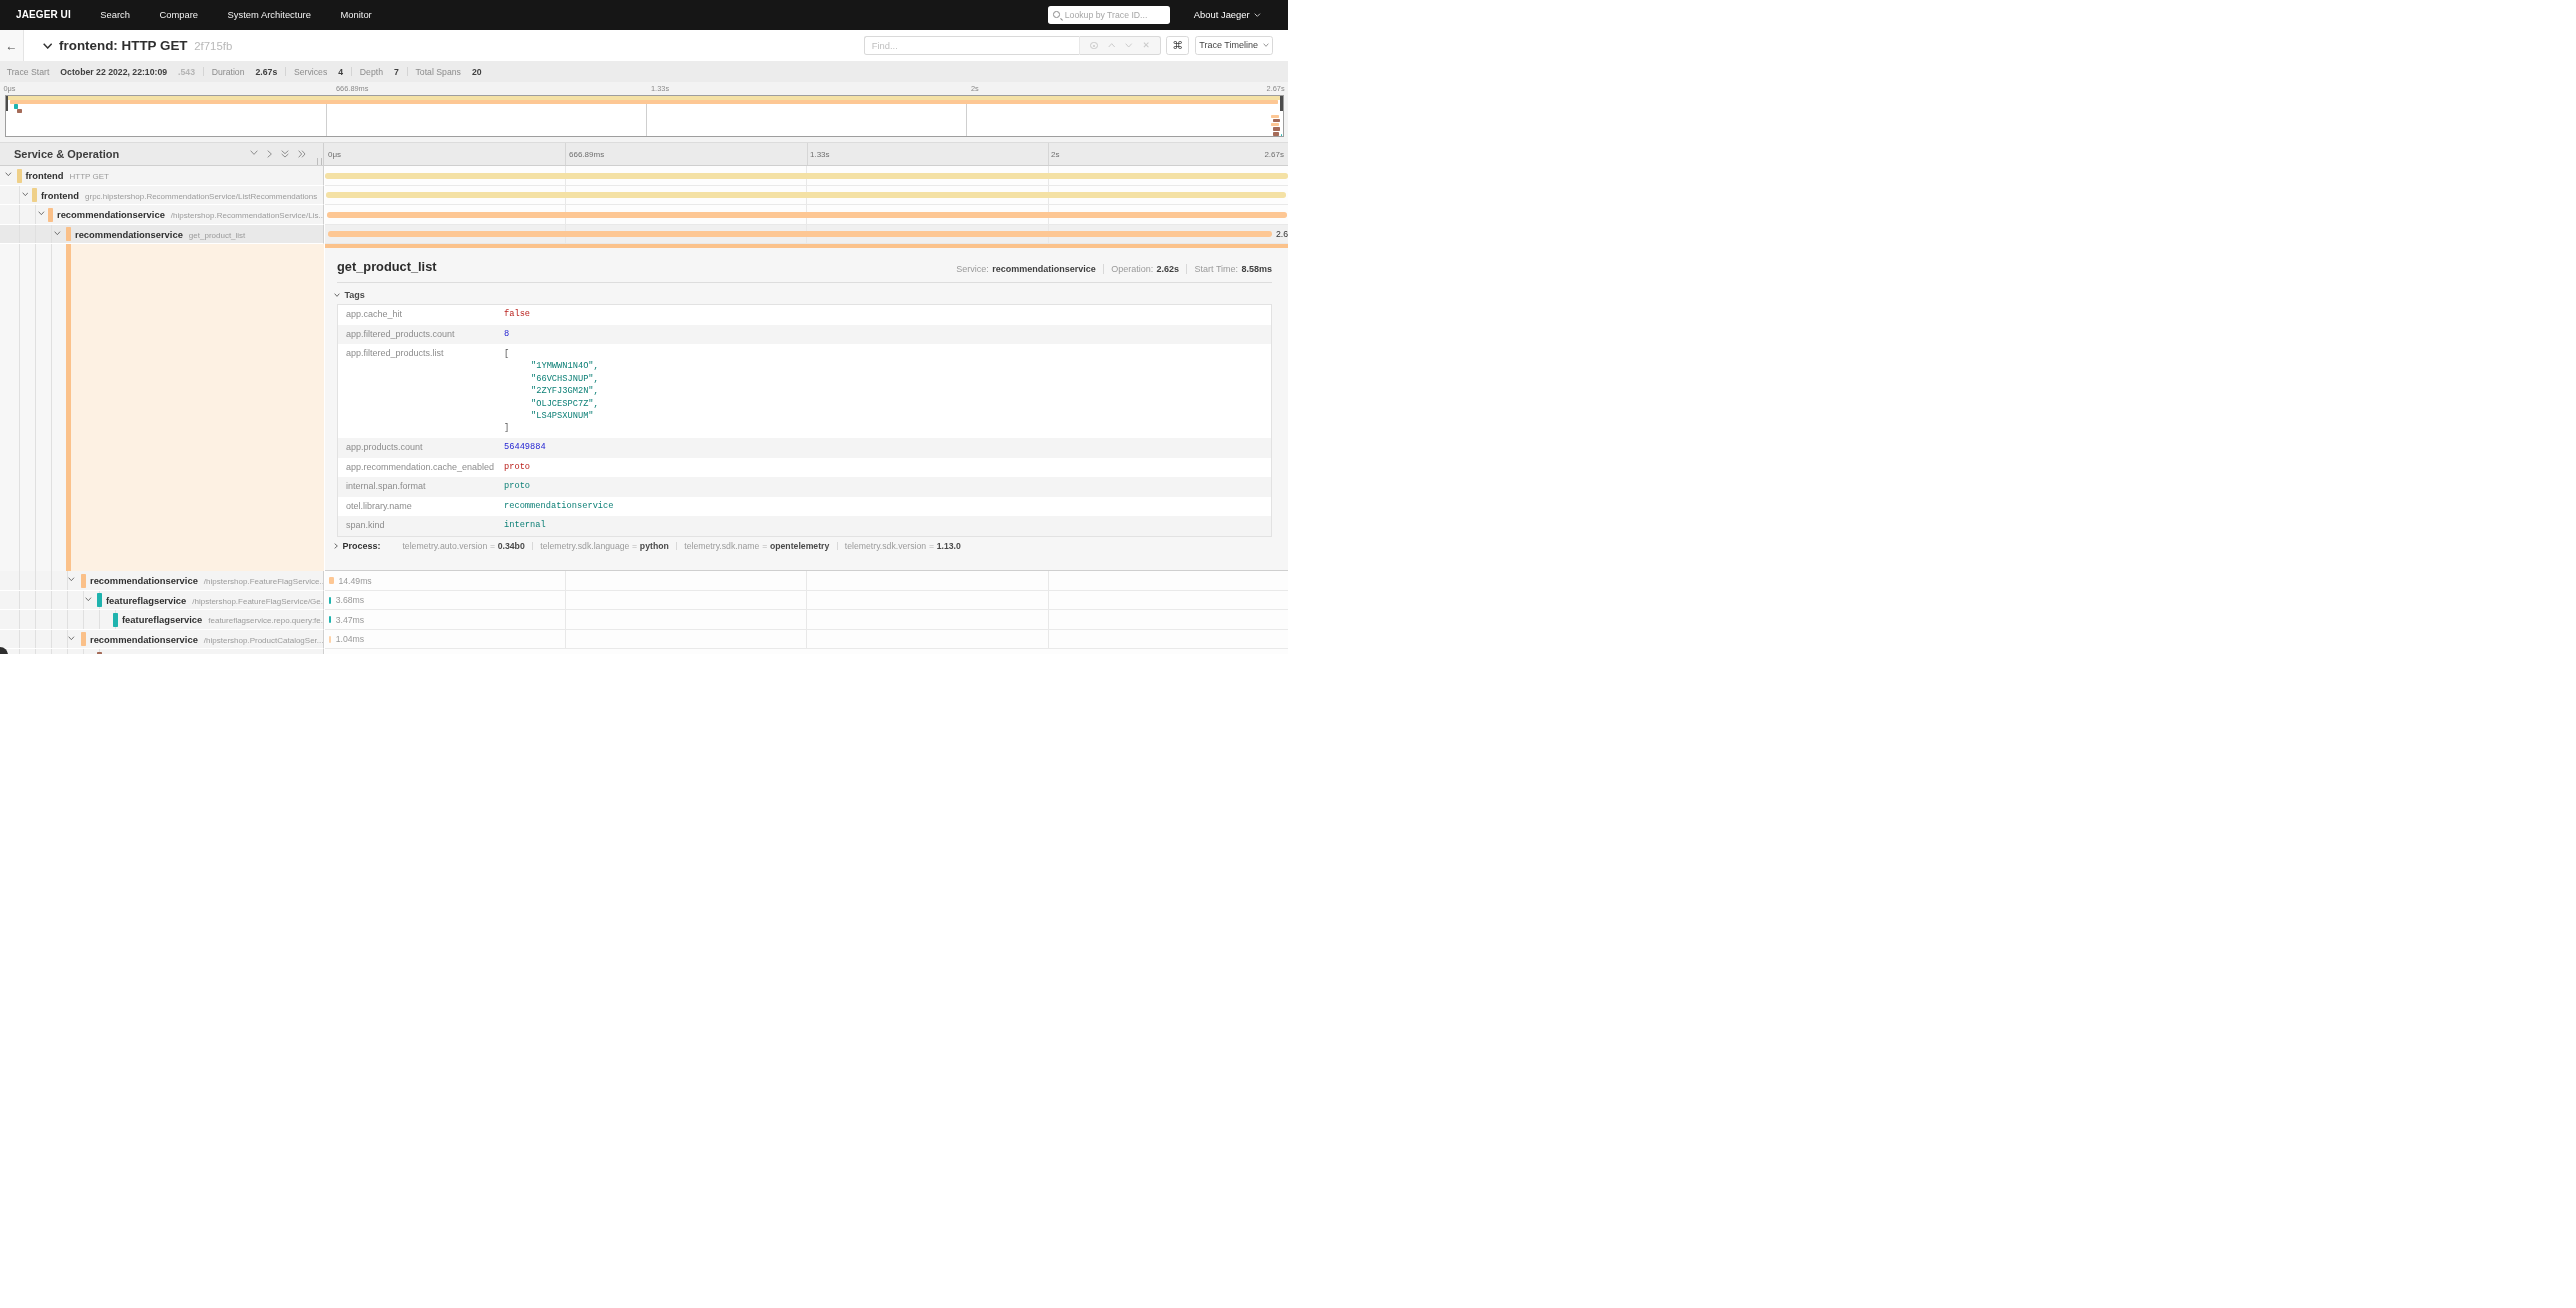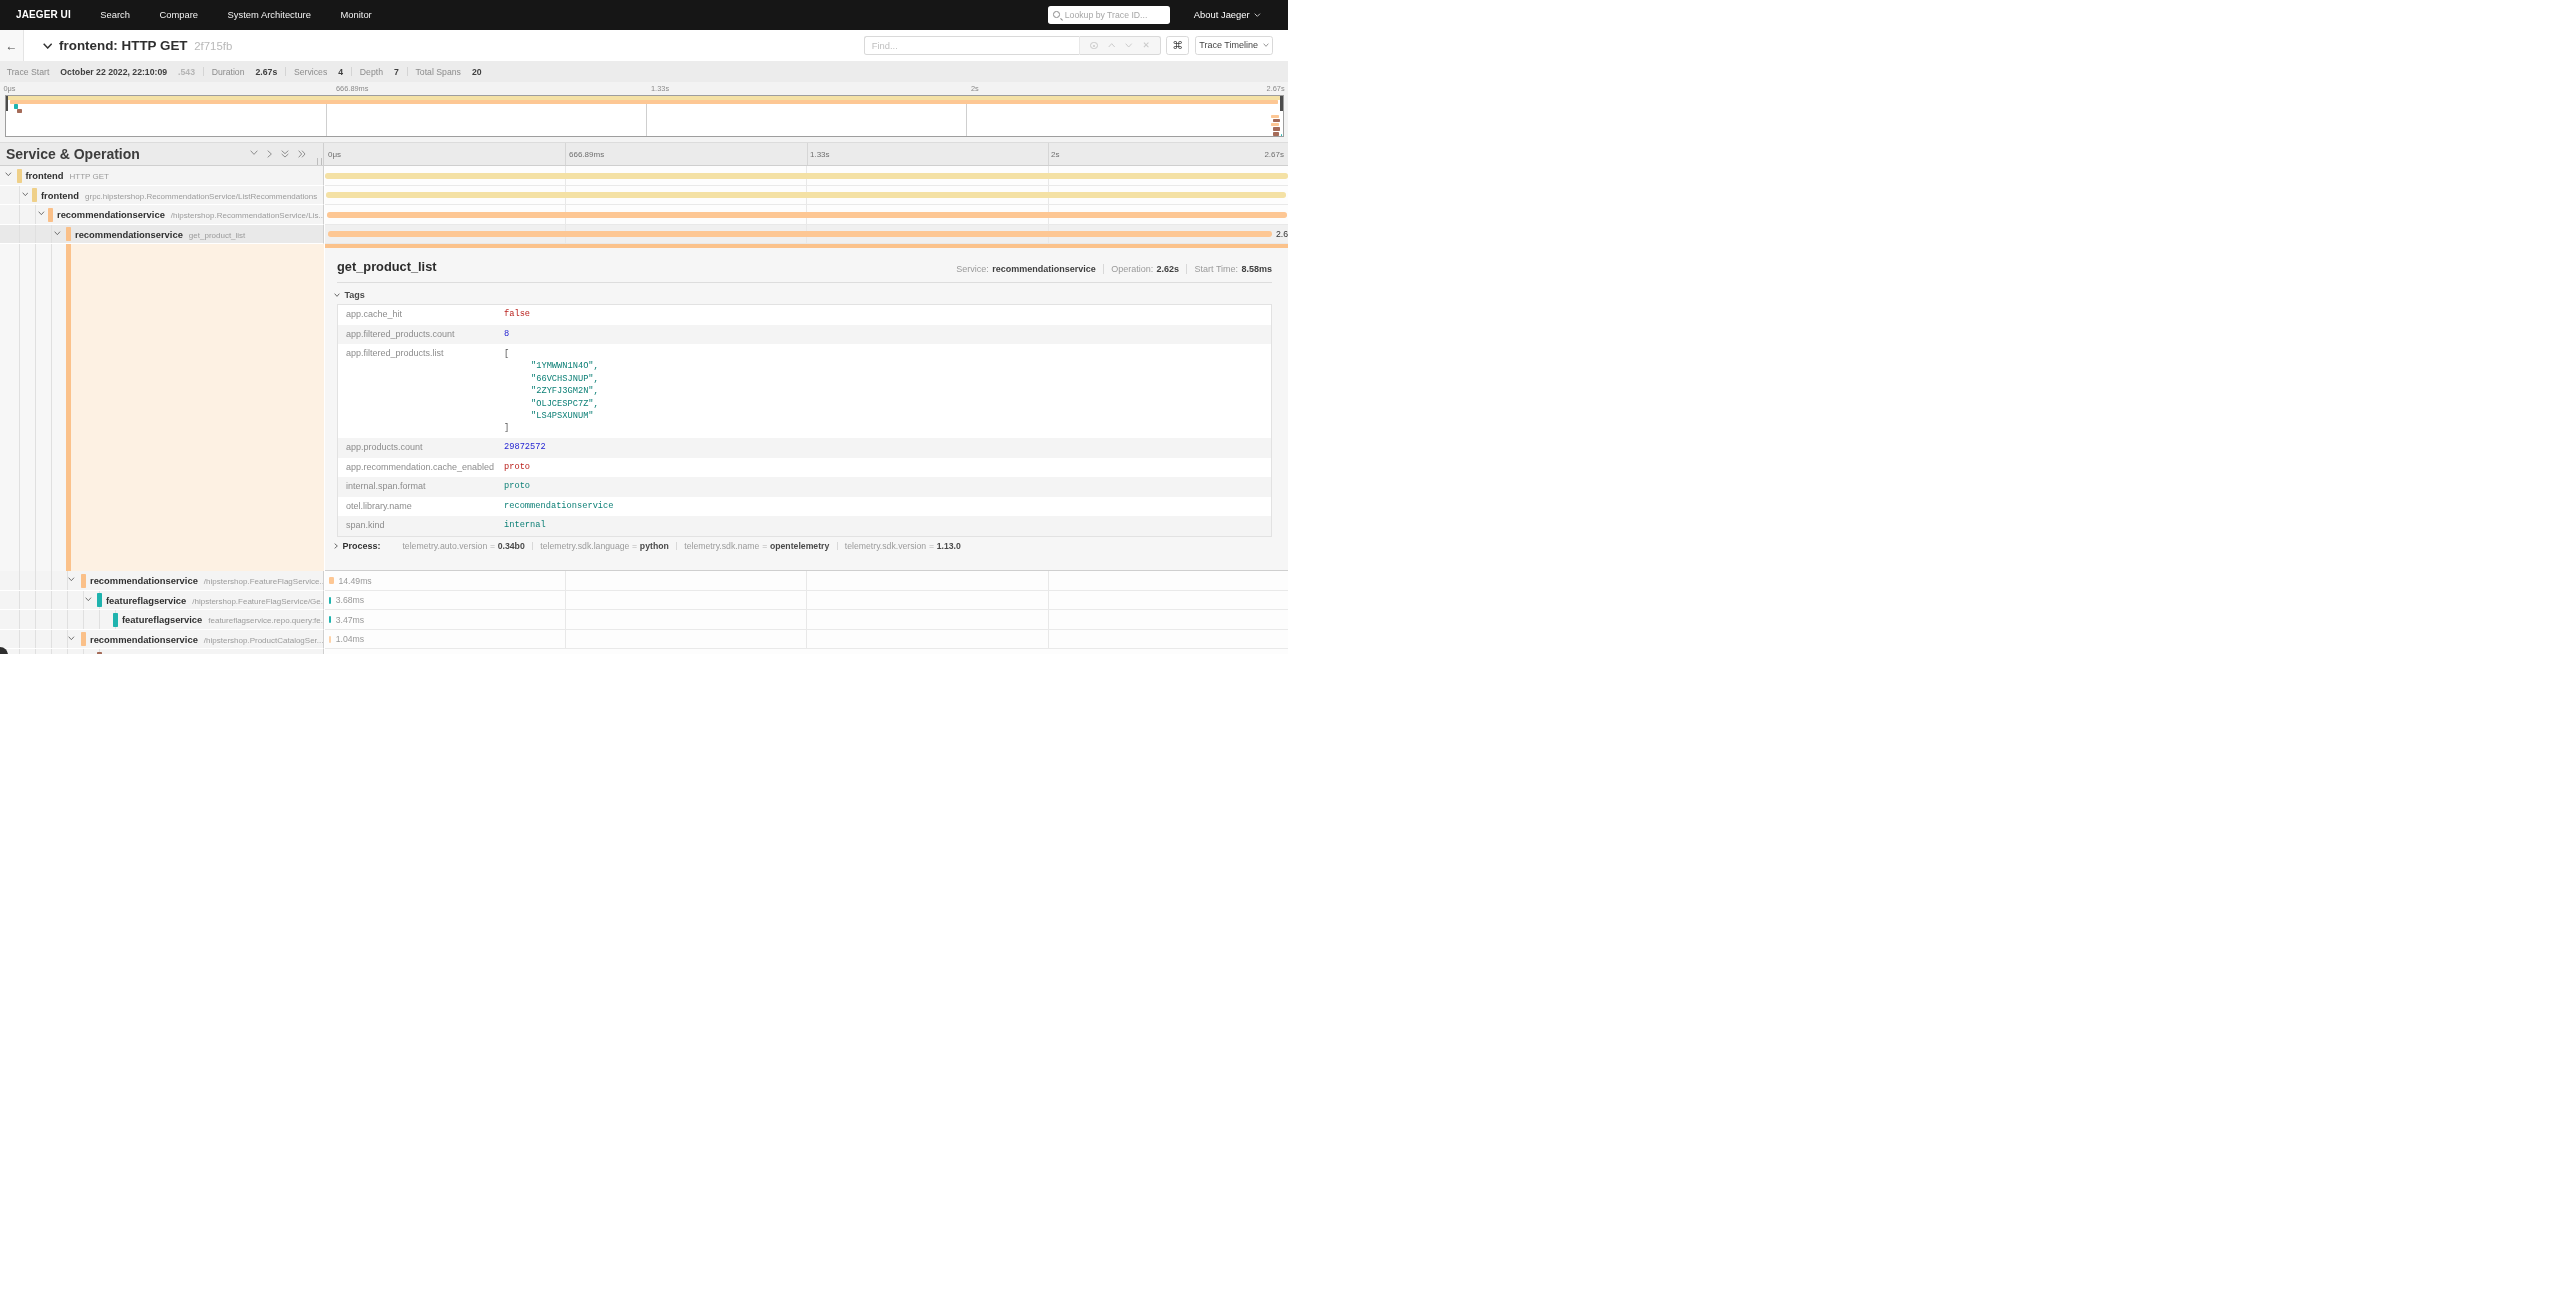--- a/index.html
+++ b/index.html
@@ -66,21 +66,21 @@
                border:0.7px solid #9e9e9e; }
   .mm-grid { position:absolute; top:0; bottom:0; width:0.7px; background:#cfcfcf; }
   .mm-bar { position:absolute; border-radius:0.7px; }
   .mm-handle { position:absolute; width:2.7px; background:#4c4c4c; }
 
   
   .tlheader { position:absolute; left:0; top:142px; width:1288px; height:23.5px; background:#ebebeb;
               border-top:0.7px solid #dcdcdc; border-bottom:0.7px solid #cfcfcf; }
   .tlheader .leftcol { position:absolute; left:0; top:0; width:324px; height:100%;
                        border-right:0.7px solid #cfcfcf; display:flex; align-items:center; }
-  .tlheader .lh-title { font-size:14px; font-weight:bold; color:#3d3d3d; margin-left:6px; }
+  .tlheader .lh-title { font-size:11px; font-weight:bold; color:#3d3d3d; margin-left:14px; }
   .lh-icons { position:absolute; right:17.5px; display:flex; gap:8.7px; color:#6e6e6e; }
   .grip { position:absolute; left:317px; top:14.8px; width:5.4px; height:7.4px;
           border-left:1.3px solid #bdbdbd; border-right:1.3px solid #bdbdbd; }
   .tl-ticks span { position:absolute; top:6.7px; font-size:8px; color:#6f6f6f; }
   .vline-h { position:absolute; top:0; bottom:0; width:0.7px; background:#d6d6d6; }
 
   
   .rowszone { position:absolute; left:0; width:1288px; }
   .row { position:relative; width:1288px; height:19.5px; }
   .lcell { position:absolute; left:0; top:0; width:324px; height:19.5px; background:#f4f4f4;
@@ -423,21 +423,21 @@
             <div class="ind">"1YMWWN1N4O",</div>
             <div class="ind">"66VCHSJNUP",</div>
             <div class="ind">"2ZYFJ3GM2N",</div>
             <div class="ind">"OLJCESPC7Z",</div>
             <div class="ind">"LS4PSXUNUM"</div>
             <div>]</div>
           </div>
         </div>
         <div class="tagrow">
           <div class="tagkey">app.products.count</div>
-          <div class="tagval v-num">29872572</div>
+          <div class="tagval v-num">56449884</div>
         </div>
         <div class="tagrow">
           <div class="tagkey">app.recommendation.cache_enabled</div>
           <div class="tagval v-bool">proto</div>
         </div>
         <div class="tagrow">
           <div class="tagkey">internal.span.format</div>
           <div class="tagval v-str">proto</div>
         </div>
         <div class="tagrow">

